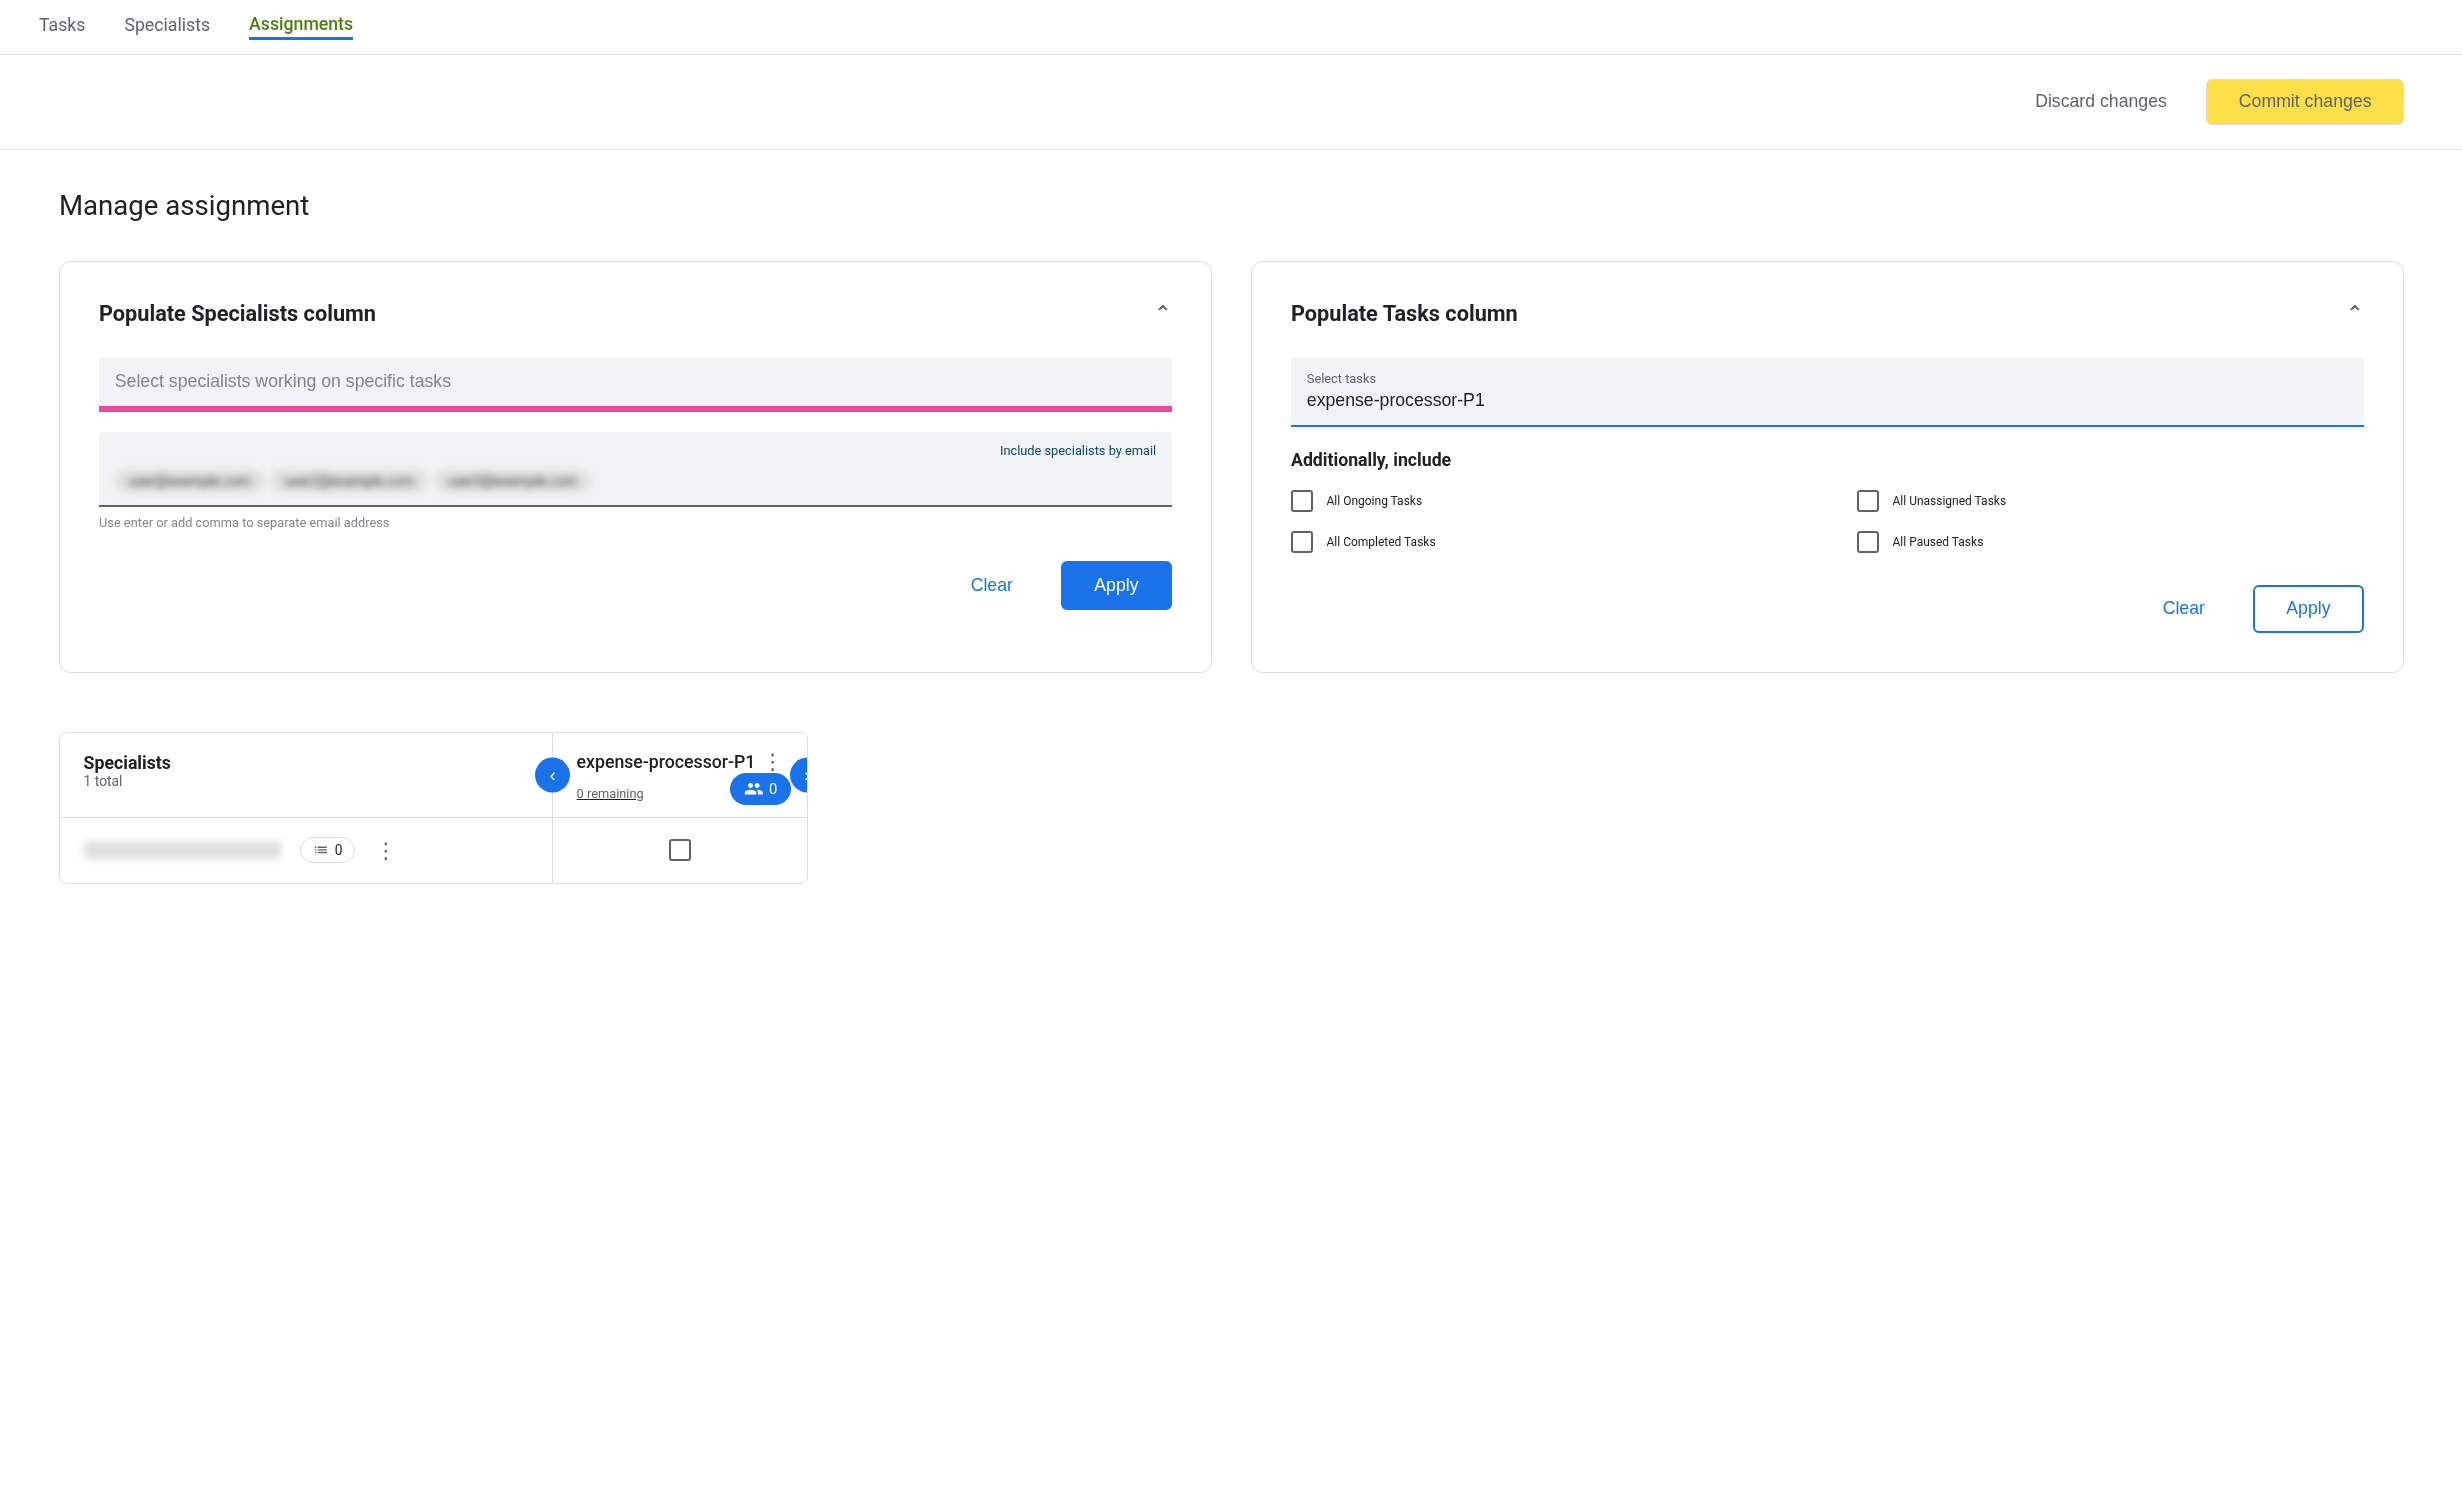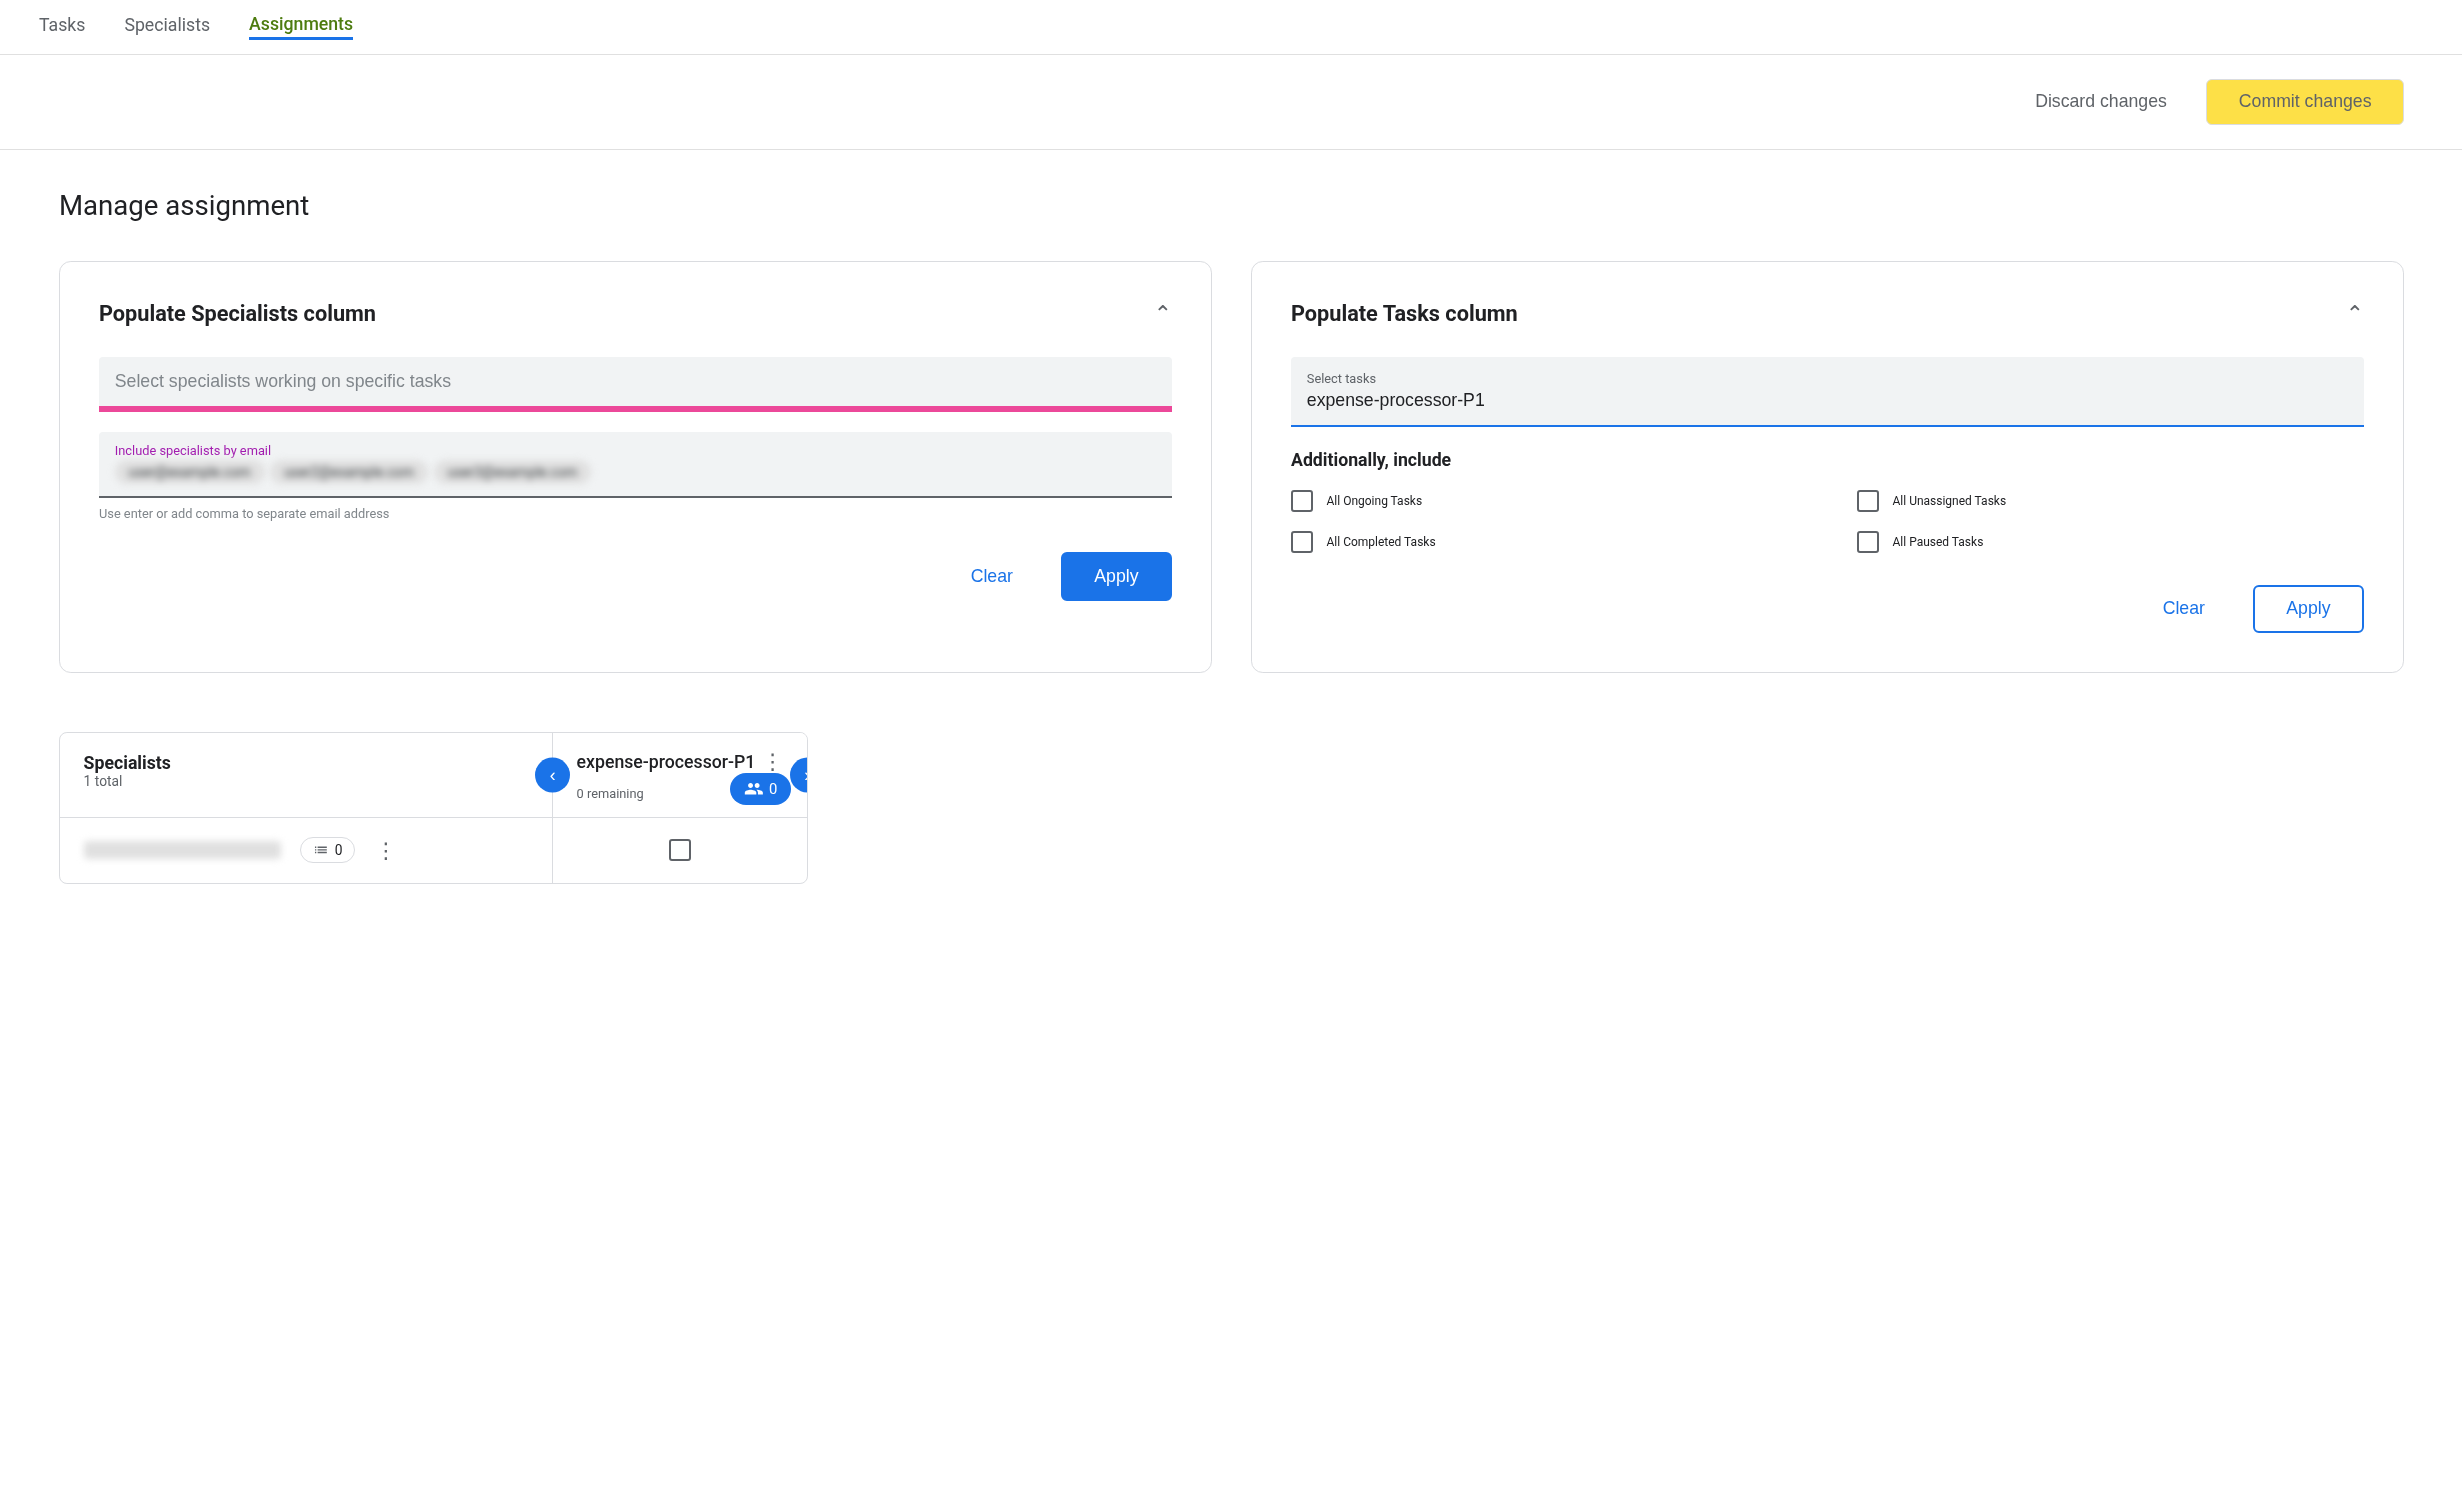--- a/index.html
+++ b/index.html
@@ -124,22 +124,23 @@
 
     .email-box {
       background: #f1f3f4;
       border-radius: 3.9px 3.9px 0 0;
       border-bottom: 2px solid #5f6368;
       padding: 11.8px 15.8px;
       margin-bottom: 7.9px;
     }
     .email-box-label {
       font-size: 12.8px;
-      color: #a21caf;
-      margin-bottom: 2px;
+      color: #0c4a6e;
+      margin-bottom: 11px;
+      text-align: right;
     }
     .email-chips {
       display: flex;
       flex-wrap: wrap;
       gap: 5.9px;
     }
     .email-chip {
       background: #e0e0e0;
       border-radius: 15.8px;
       padding: 3.9px 13.8px;
@@ -463,21 +464,21 @@
         <div class="table-header-title">Specialists</div>
         <div class="table-header-subtitle">1 total</div>
       </div>
 
       <div class="table-task-header" style="position:relative;">
         <button class="nav-arrow nav-arrow-left">‹</button>
         <div class="task-header-inner">
           <span class="task-name">expense-processor-P1</span>
           <span class="task-dots">⋮</span>
         </div>
-        <div style="display:flex;align-items:flex-start;justify-content:space-between;margin-top:7.9px;">
+        <div style="display:flex;align-items:flex-start;justify-content:space-between;margin-top:7.9px;text-decoration:underline;">
           <span class="task-remaining">0 remaining</span>
           <div class="task-badge">
             <svg width="19.7" height="19.7" viewBox="0 0 24 24" fill="white">
                 <path d="M16 11c1.66 0 2.99-1.34 2.99-3S17.66 5 16 5c-1.66 0-3 1.34-3 3s1.34 3 3 3zm-8 0c1.66 0 2.99-1.34 2.99-3S9.66 5 8 5C6.34 5 5 6.34 5 8s1.34 3 3 3zm0 2c-2.33 0-7 1.17-7 3.5V19h14v-2.5c0-2.33-4.67-3.5-7-3.5zm8 0c-.29 0-.62.02-.97.05 1.16.84 1.97 1.97 1.97 3.45V19h6v-2.5c0-2.33-4.67-3.5-7-3.5z"></path>
               </svg>
             <span>0</span>
           </div>
         </div>
         <button class="nav-arrow nav-arrow-right">›</button>
       </div>

